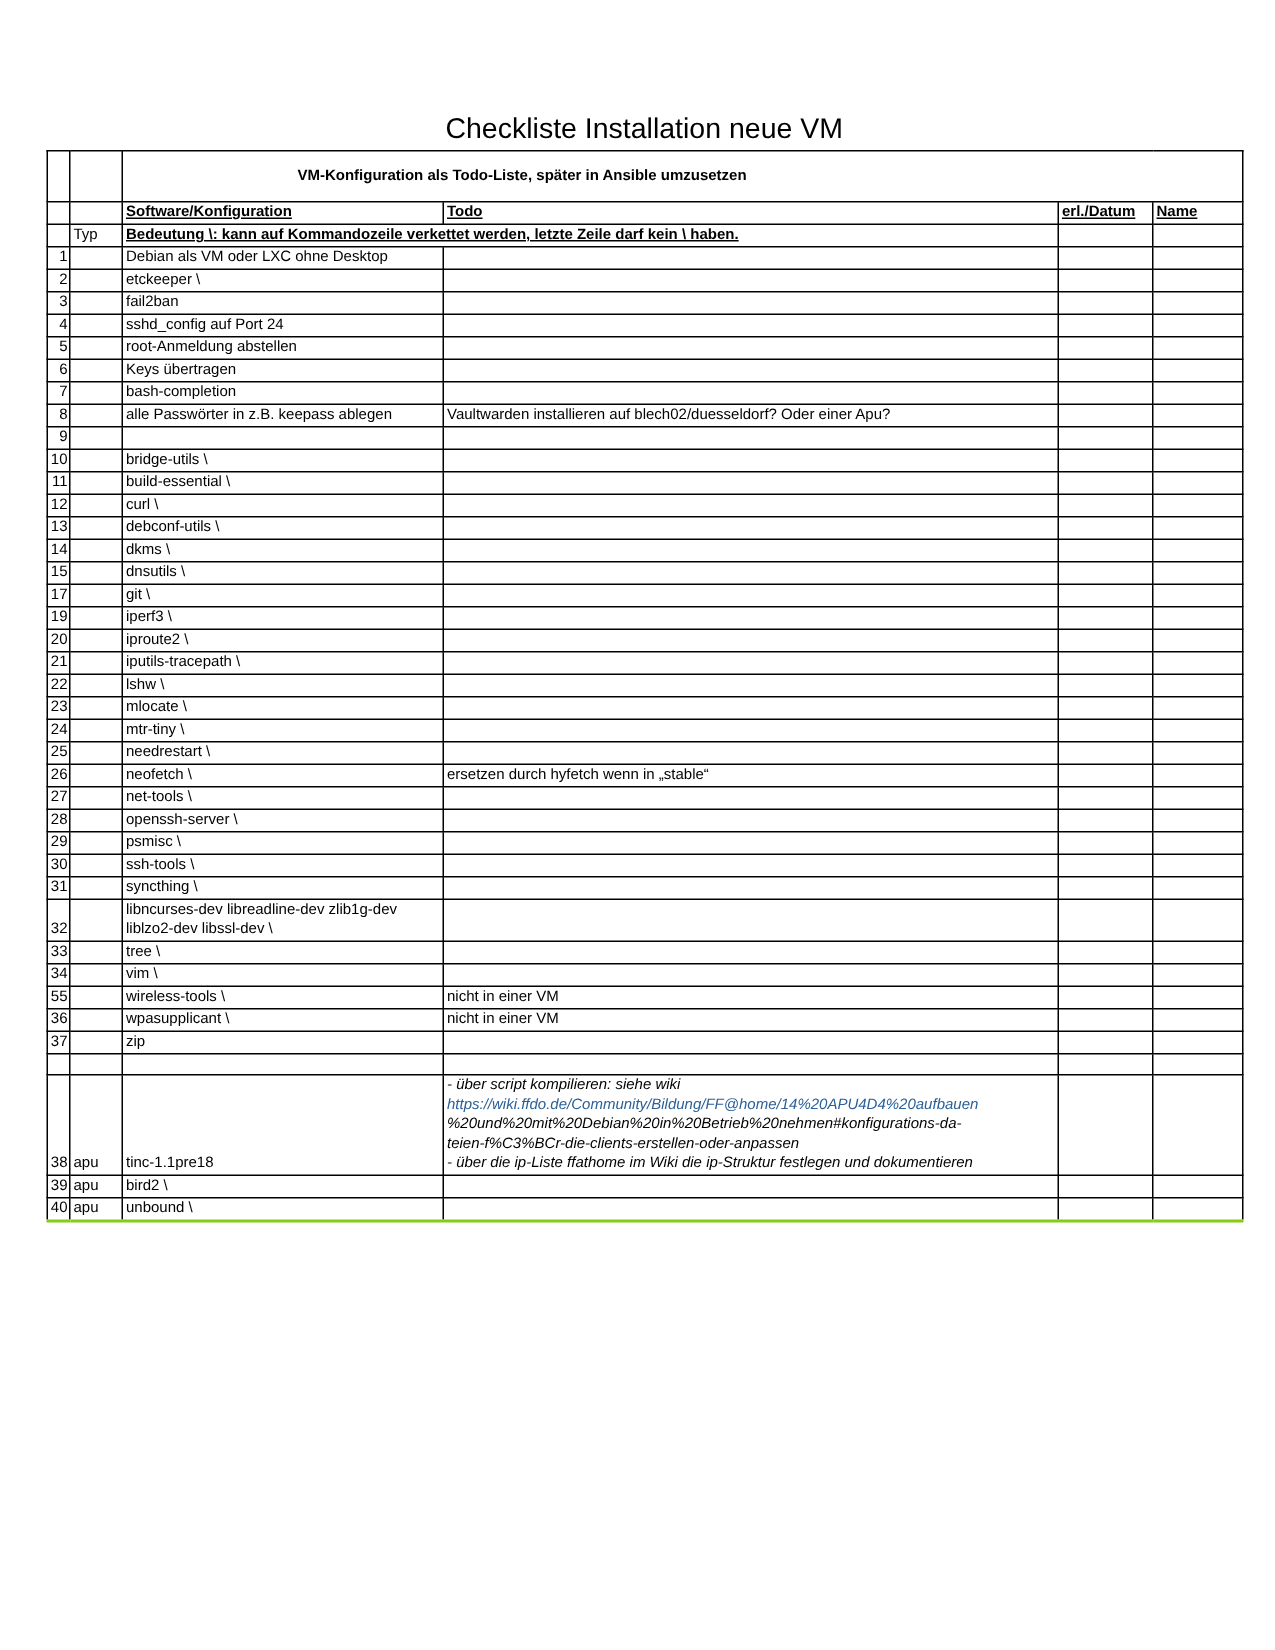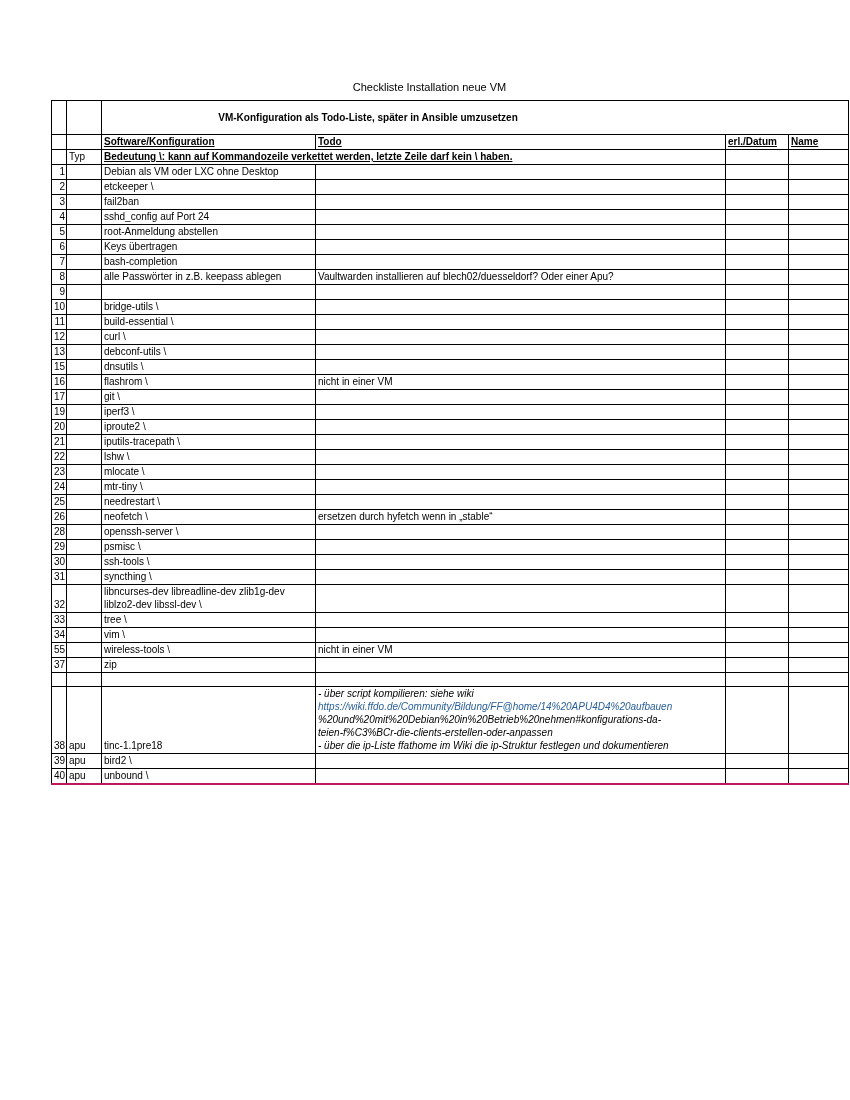--- a/index.html
+++ b/index.html
@@ -5,27 +5,26 @@
   * { box-sizing: border-box; }
   html, body { margin: 0; padding: 0; background: #ffffff; }
   body {
     width: 850px; height: 1100px; position: relative;
     font-family: "Liberation Sans", "DejaVu Sans", sans-serif;
     color: #000000;
   }
   .page { position: absolute; inset: 0; background: #ffffff; }
   .page-title {
     position: absolute; top: 79px; left: 31px; width: 797px;
-    text-align: center; font-size: 11px; line-height: 16px; color: #000;
+    text-align: center; font-size: 19px; line-height: 16px; color: #000;
   }
   table.sheet {
     position: absolute; left: 31px; top: 100px; width: 797px;
     border-collapse: collapse; table-layout: fixed;
     border: 1px solid #000;
-    margin-left: 20px;
   }
   .sheet td {
     border: 1px solid #000;
     font-size: 10px; line-height: 13px;
     padding: 0 2px 1px 2px;
     vertical-align: bottom;
     height: 14px;
     overflow: hidden;
     white-space: pre-line;
     word-wrap: break-word;
@@ -33,21 +32,21 @@
   .sheet tr.title-row td { height: 34px; }
   .title-cell {
     font-weight: bold; font-size: 14px; text-align: center;
     vertical-align: middle !important; white-space: nowrap;
     padding-right: 216px !important;
   }
   .bold { font-weight: bold; text-decoration: underline; }
   .sheet td.num { text-align: right; padding: 0 1px 1px 1px; }
   .link { color: var(--link-color, #2A6099); text-decoration: none; cursor: pointer; }
   .todo div { white-space: pre-line; font-style: italic; }
-  #rows-body tr:last-child td { border-bottom: 2px solid #be185d; }
+  #rows-body tr:last-child td { border-bottom: 2px solid #84cc16; }
 </style>
 </head>
 <body>
 
 <div class="page">
 
   <div class="page-title">Checkliste Installation neue VM</div>
 
   <table class="sheet">
     <colgroup>
@@ -179,32 +178,32 @@
         </tr>
         <tr>
           <td class="num">13</td>
           <td class="typ"></td>
           <td class="software">debconf-utils \</td>
           <td class="todo"></td>
           <td class="done"></td>
           <td class="name"></td>
         </tr>
         <tr>
+          <td class="num">14</td>
+          <td class="typ"></td>
+          <td class="software">dkms \</td>
+          <td class="todo"></td>
+          <td class="done"></td>
+          <td class="name"></td>
+        </tr>
+        <tr>
           <td class="num">15</td>
           <td class="typ"></td>
           <td class="software">dnsutils \</td>
           <td class="todo"></td>
-          <td class="done"></td>
-          <td class="name"></td>
-        </tr>
-        <tr>
-          <td class="num">16</td>
-          <td class="typ"></td>
-          <td class="software">flashrom \</td>
-          <td class="todo">nicht in einer VM</td>
           <td class="done"></td>
           <td class="name"></td>
         </tr>
         <tr>
           <td class="num">17</td>
           <td class="typ"></td>
           <td class="software">git \</td>
           <td class="todo"></td>
           <td class="done"></td>
           <td class="name"></td>
@@ -267,20 +266,28 @@
         </tr>
         <tr>
           <td class="num">26</td>
           <td class="typ"></td>
           <td class="software">neofetch \</td>
           <td class="todo">ersetzen durch hyfetch wenn in „stable“</td>
           <td class="done"></td>
           <td class="name"></td>
         </tr>
         <tr>
+          <td class="num">27</td>
+          <td class="typ"></td>
+          <td class="software">net-tools \</td>
+          <td class="todo"></td>
+          <td class="done"></td>
+          <td class="name"></td>
+        </tr>
+        <tr>
           <td class="num">28</td>
           <td class="typ"></td>
           <td class="software">openssh-server \</td>
           <td class="todo"></td>
           <td class="done"></td>
           <td class="name"></td>
         </tr>
         <tr>
           <td class="num">29</td>
           <td class="typ"></td>
@@ -327,20 +334,28 @@
           <td class="typ"></td>
           <td class="software">vim \</td>
           <td class="todo"></td>
           <td class="done"></td>
           <td class="name"></td>
         </tr>
         <tr>
           <td class="num">55</td>
           <td class="typ"></td>
           <td class="software">wireless-tools \</td>
+          <td class="todo">nicht in einer VM</td>
+          <td class="done"></td>
+          <td class="name"></td>
+        </tr>
+        <tr>
+          <td class="num">36</td>
+          <td class="typ"></td>
+          <td class="software">wpasupplicant \</td>
           <td class="todo">nicht in einer VM</td>
           <td class="done"></td>
           <td class="name"></td>
         </tr>
         <tr>
           <td class="num">37</td>
           <td class="typ"></td>
           <td class="software">zip</td>
           <td class="todo"></td>
           <td class="done"></td>

